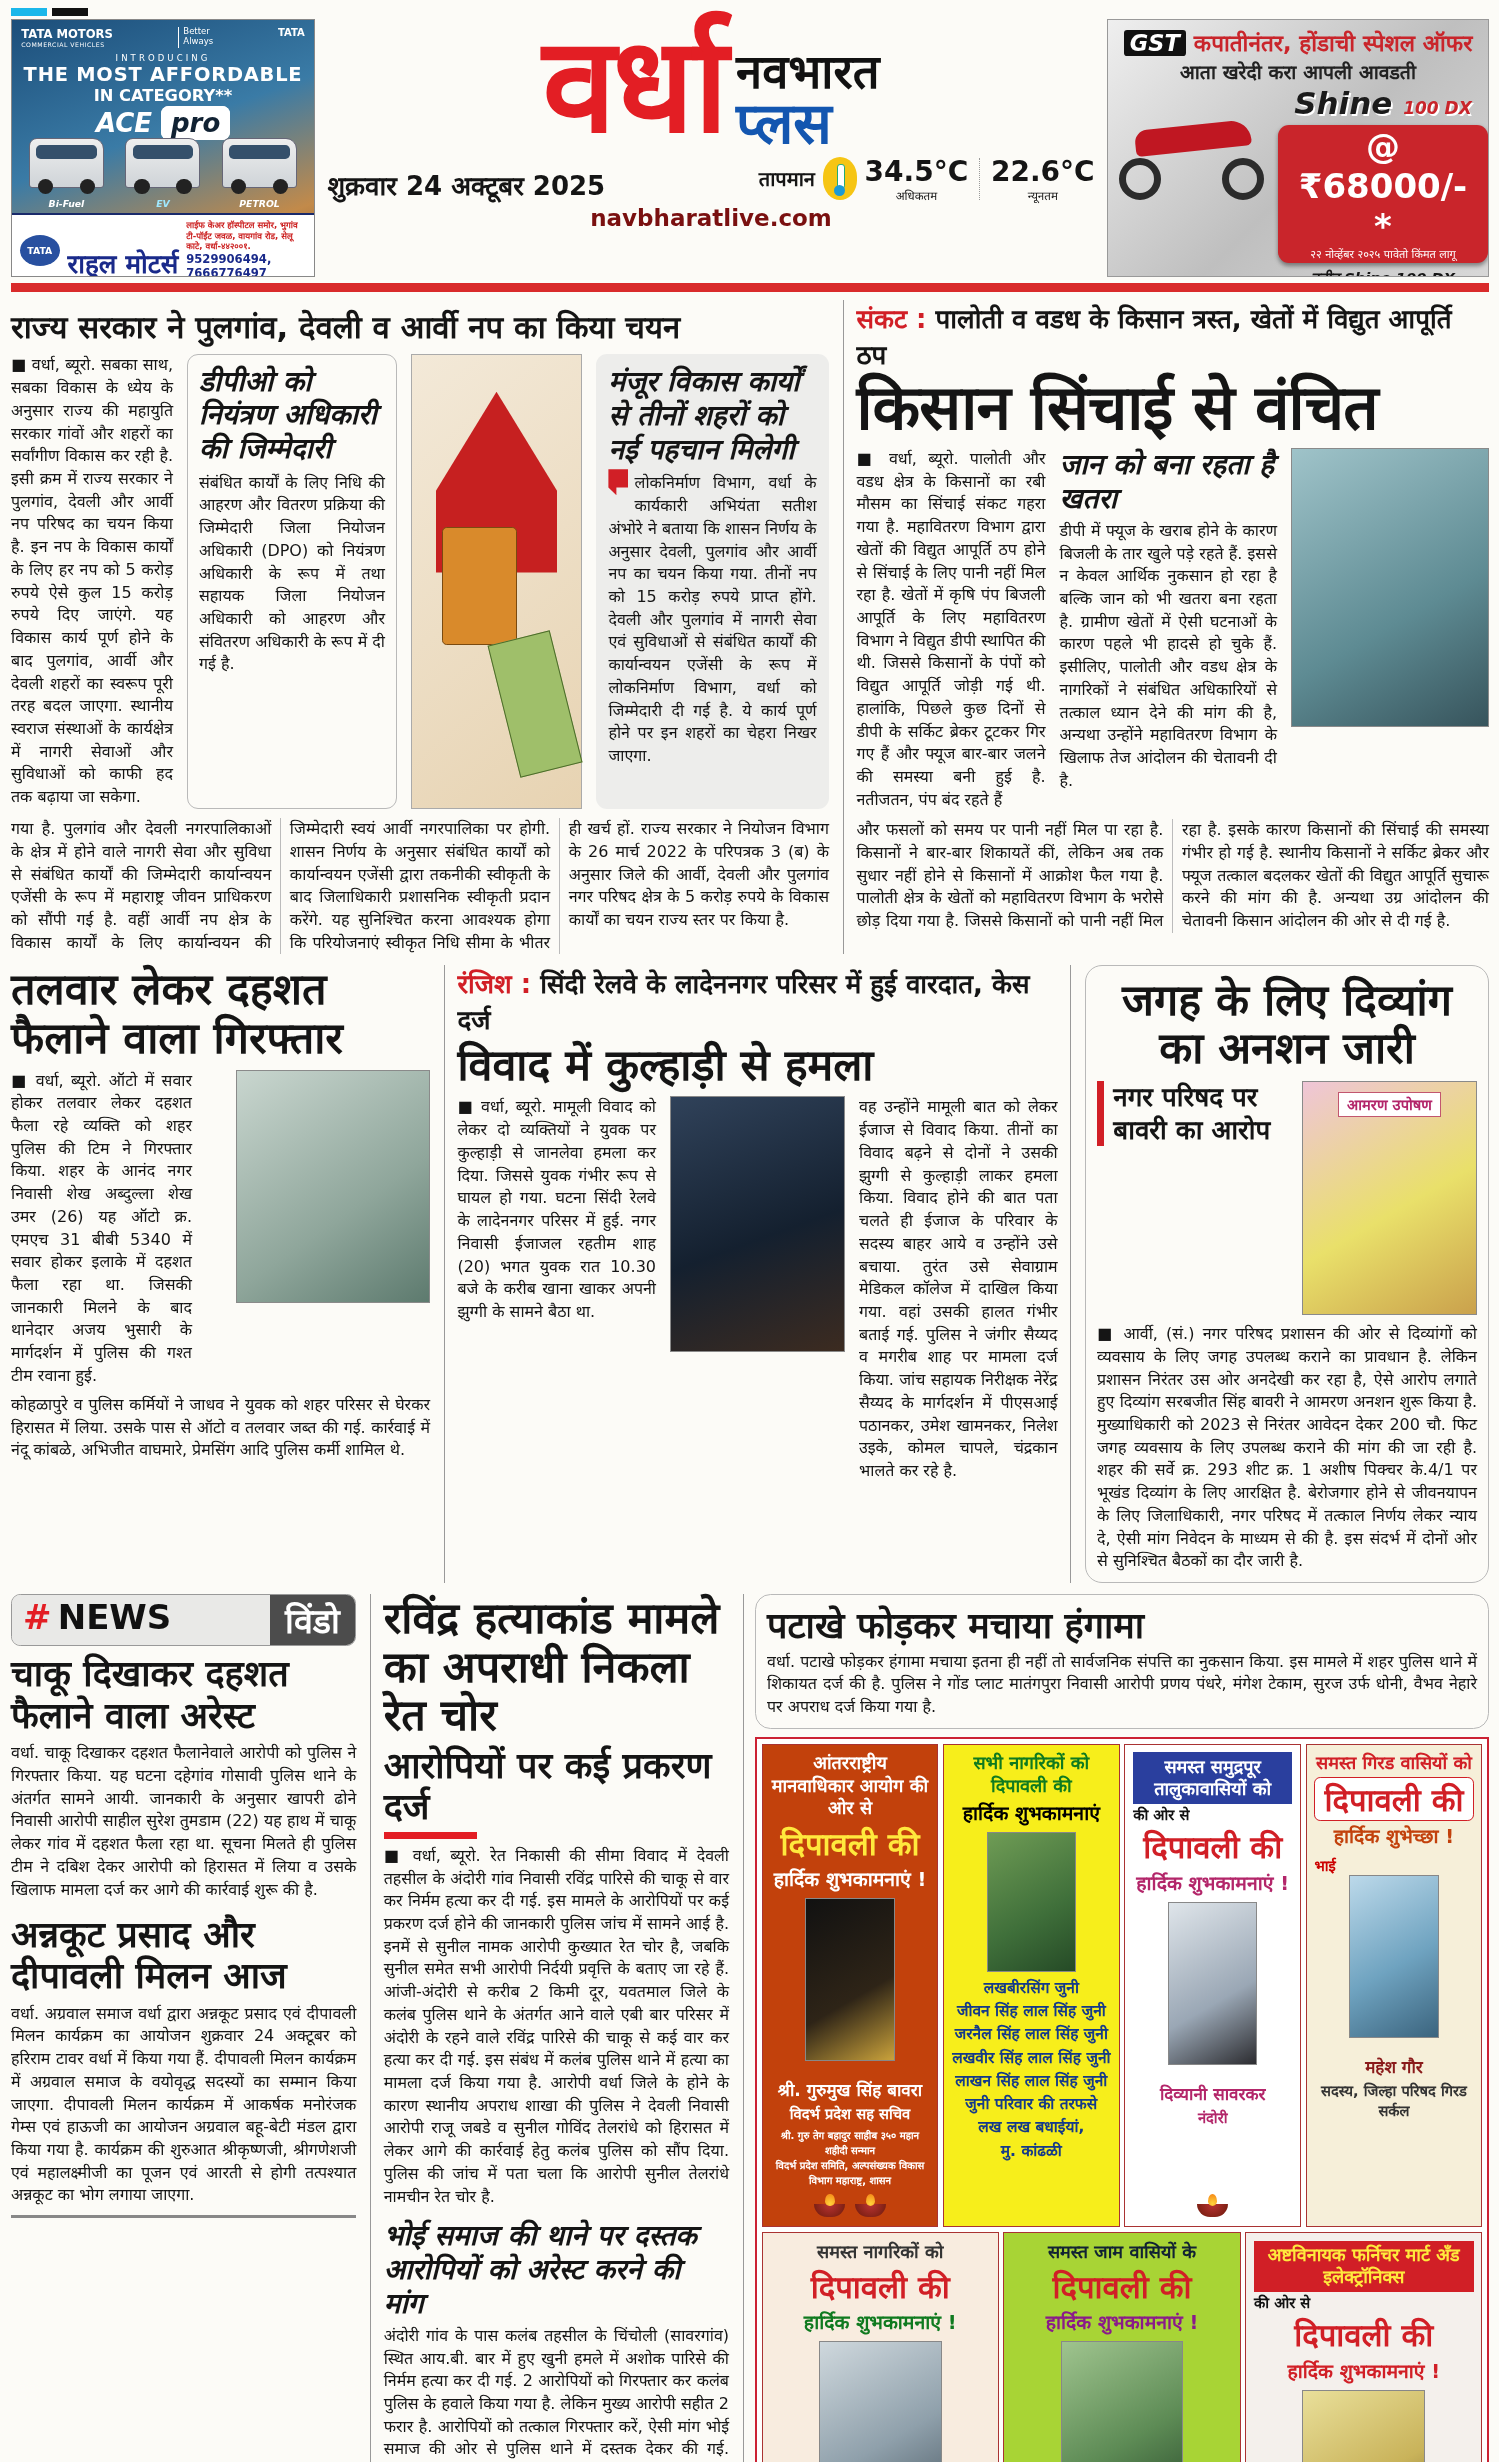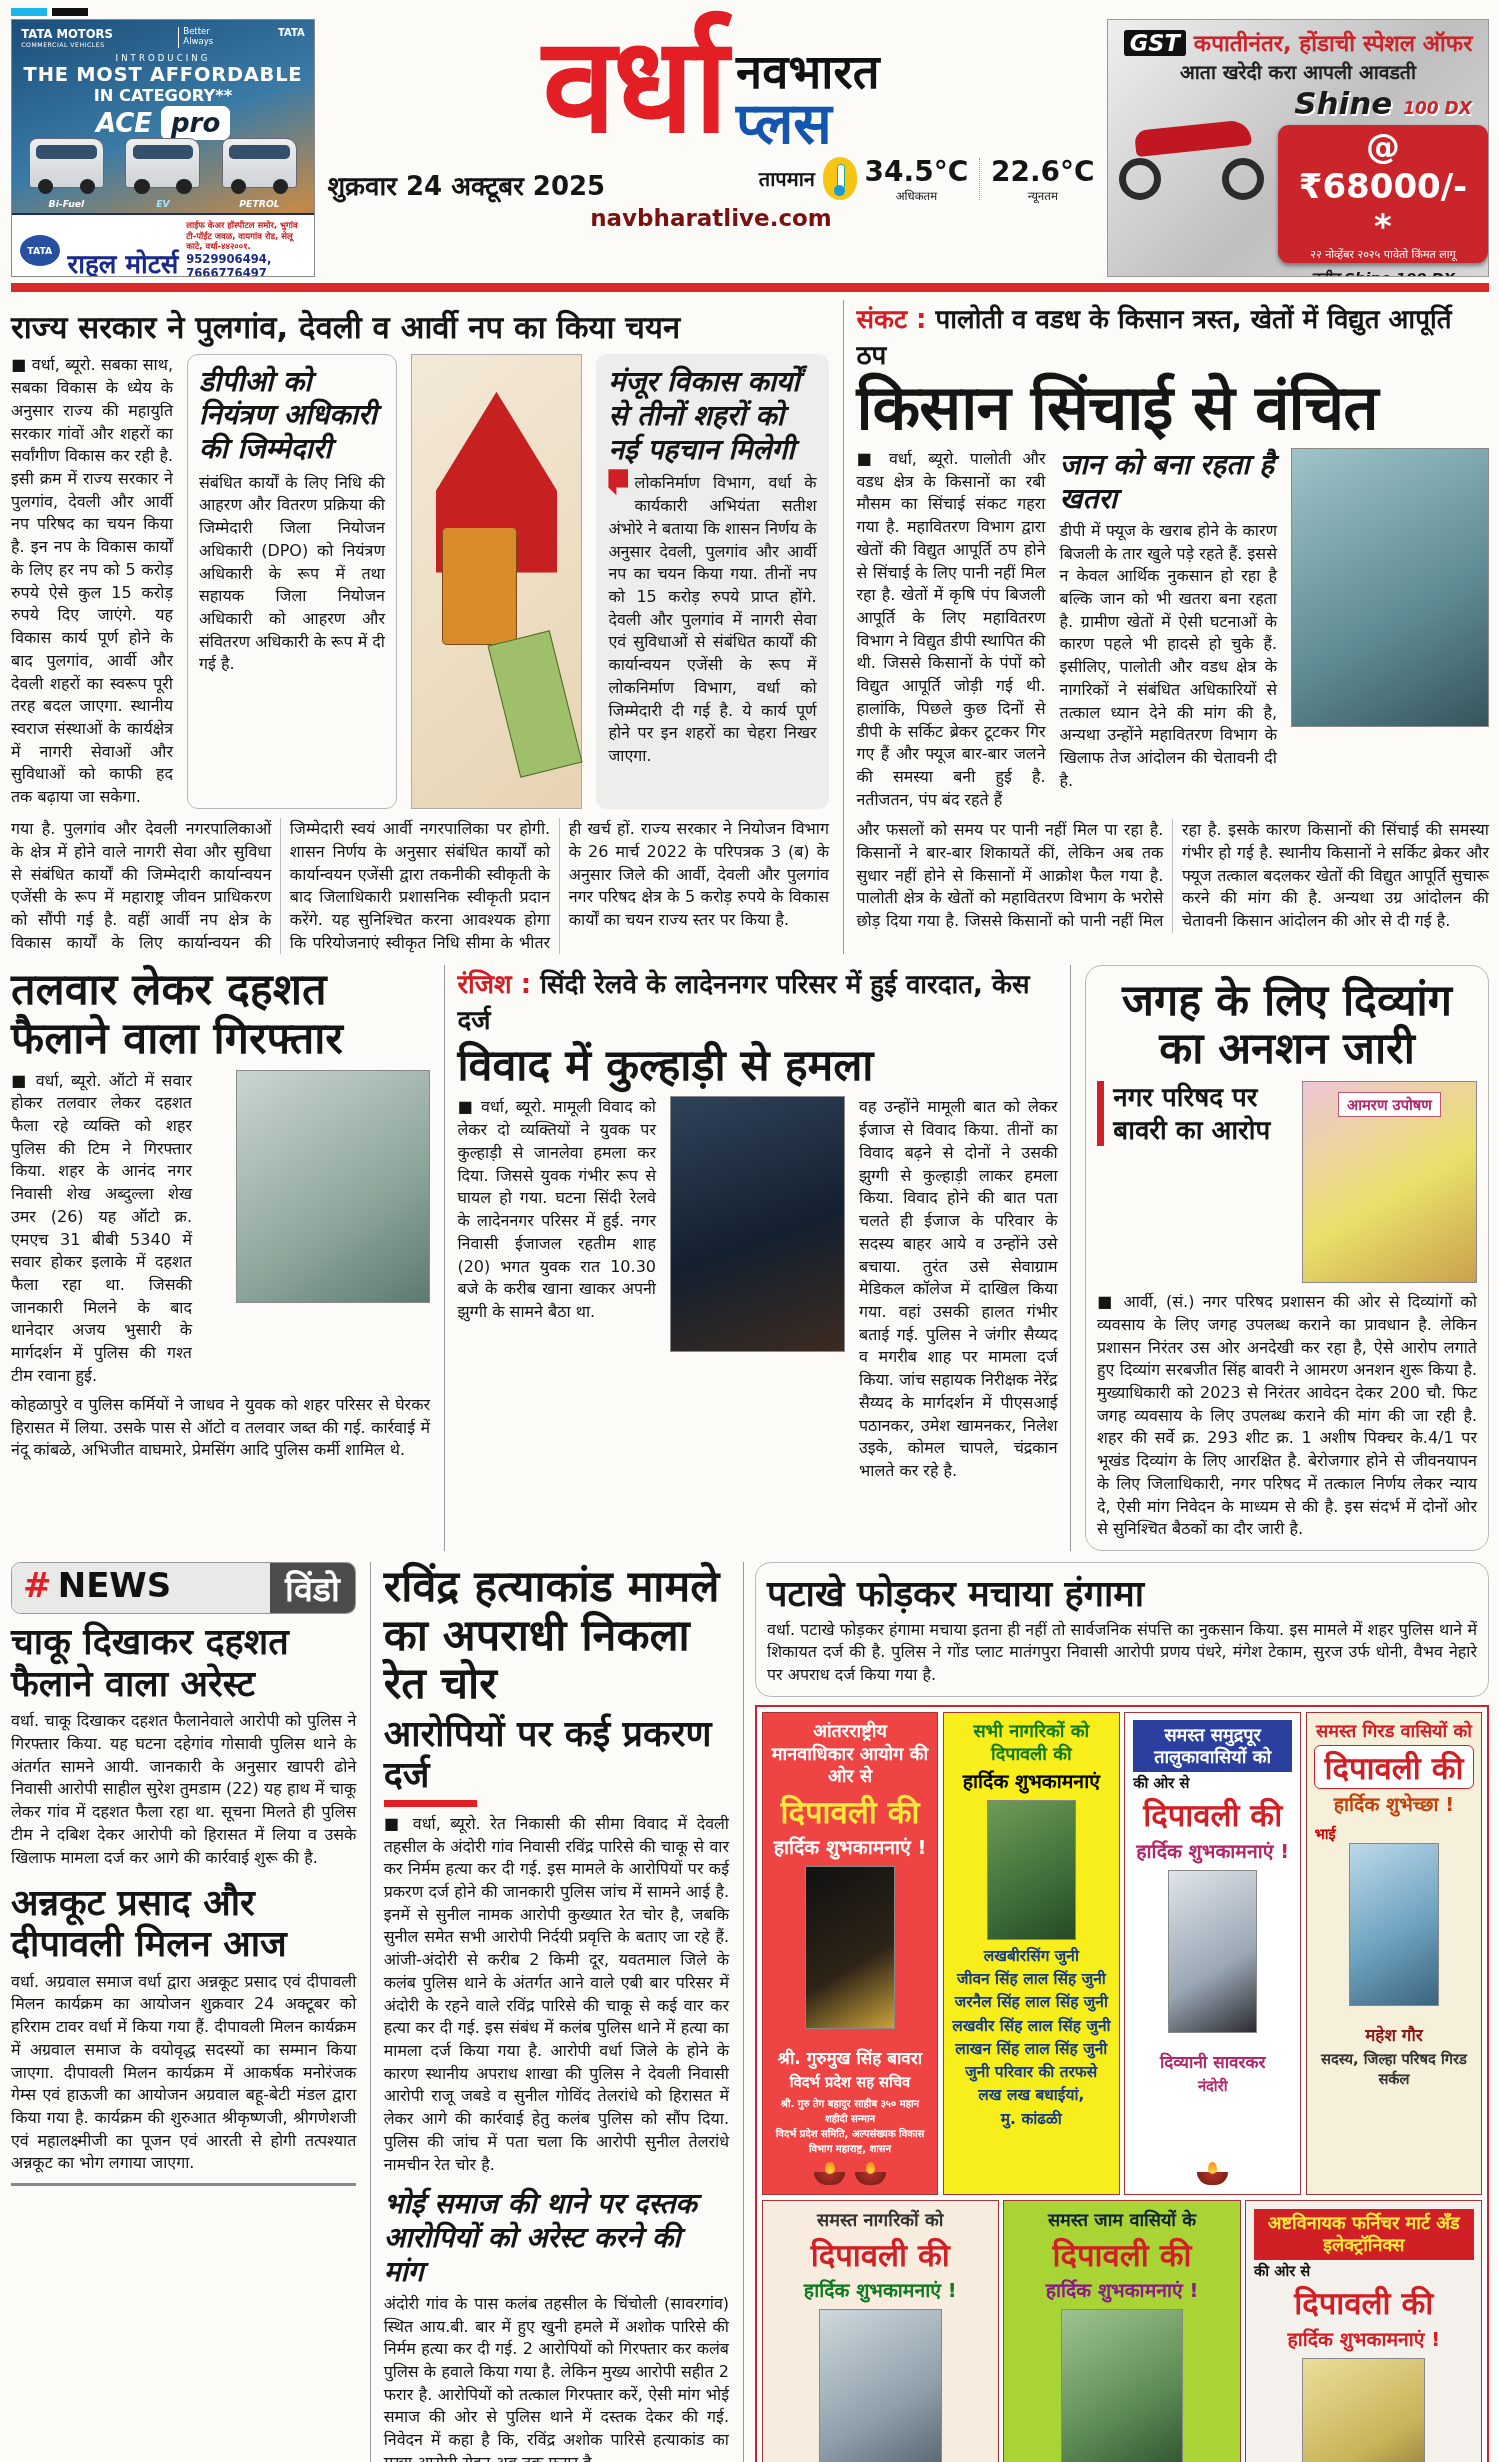--- a/index.html
+++ b/index.html
@@ -252,21 +252,21 @@
         <div class="ph" style="flex:0 0 175px;height:256px;background:linear-gradient(160deg,#30425a,#14202f 55%,#3c2b20);"></div>
         <div class="bodytext" style="flex:1;">वह उन्होंने मामूली बात को लेकर ईजाज से विवाद किया. तीनों का विवाद बढ़ने से दोनों ने उसकी झुग्गी से कुल्हाड़ी लाकर हमला किया. विवाद होने की बात पता चलते ही ईजाज के परिवार के सदस्य बाहर आये व उन्होंने उसे बचाया. तुरंत उसे सेवाग्राम मेडिकल कॉलेज में दाखिल किया गया. वहां उसकी हालत गंभीर बताई गई. पुलिस ने जंगीर सैय्यद व मगरीब शाह पर मामला दर्ज किया. जांच सहायक निरीक्षक नेरेंद्र सैय्यद के मार्गदर्शन में पीएसआई पठानकर, उमेश खामनकर, निलेश उइके, कोमल चापले, चंद्रकान भालते कर रहे है.</div>
       </div>
     </div>
 
     <div style="flex:0 0 404px;">
       <div class="whitebox" style="border-radius:17px;">
         <div class="hl-md" style="text-align:center;">जगह के लिए दिव्यांग का अनशन जारी</div>
         <div class="row" style="margin-top:9.3px;align-items:flex-start;">
           <div class="sideq" style="flex:1;">नगर परिषद पर बावरी का आरोप</div>
-          <div class="ph" style="flex:0 0 175px;height:202px;background:linear-gradient(150deg,#efc5d8,#e9e06a 55%,#caa14c);text-align:center;">
+          <div class="ph" style="flex:0 0 175px;height:234px;background:linear-gradient(150deg,#efc5d8,#e9e06a 55%,#caa14c);text-align:center;">
             <span style="display:inline-block;margin-top:9.3px;background:#fff;border:0.8px solid #c2566f;color:#b3266a;font-weight:800;font-size:14.7px;padding:1.6px 7.8px;">आमरण उपोषण</span>
           </div>
         </div>
         <div class="bodytext" style="margin-top:7.8px;">■ आर्वी, (सं.) नगर परिषद प्रशासन की ओर से दिव्यांगों को व्यवसाय के लिए जगह उपलब्ध कराने का प्रावधान है. लेकिन प्रशासन निरंतर उस ओर अनदेखी कर रहा है, ऐसे आरोप लगाते हुए दिव्यांग सरबजीत सिंह बावरी ने आमरण अनशन शुरू किया है. मुख्याधिकारी को 2023 से निरंतर आवेदन देकर 200 चौ. फिट जगह व्यवसाय के लिए उपलब्ध कराने की मांग की जा रही है. शहर की सर्वे क्र. 293 शीट क्र. 1 अशीष पिक्चर के.4/1 पर भूखंड दिव्यांग के लिए आरक्षित है. बेरोजगार होने से जीवनयापन के लिए जिलाधिकारी, नगर परिषद में तत्काल निर्णय लेकर न्याय दे, ऐसी मांग निवेदन के माध्यम से की है. इस संदर्भ में दोनों ओर से सुनिश्चित बैठकों का दौर जारी है.</div>
       </div>
     </div>
   </div>
 
   <div class="row">
 
@@ -297,21 +297,21 @@
 
     <div style="flex:1;border-left:1.6px solid #999;padding-left:11px;">
       <div class="whitebox" style="border-radius:15.5px;margin-bottom:7.8px;">
         <div class="hl-sm">पटाखे फोड़कर मचाया हंगामा</div>
         <div class="bodytext" style="margin-top:4.7px;">वर्धा. पटाखे फोड़कर हंगामा मचाया इतना ही नहीं तो सार्वजनिक संपत्ति का नुकसान किया. इस मामले में शहर पुलिस थाने में शिकायत दर्ज की है. पुलिस ने गोंड प्लाट मातंगपुरा निवासी आरोपी प्रणय पंधरे, मंगेश टेकाम, सुरज उर्फ धोनी, वैभव नेहारे पर अपराध दर्ज किया गया है.</div>
       </div>
 
       <div class="adsgrid">
 
         <div class="adrow">
-          <div class="dad" style="background:#ef4444;color:#fff;text-align:center;">
+          <div class="dad" style="background:#c2410c;color:#fff;text-align:center;">
             <div class="dad-h">आंतरराष्ट्रीय मानवाधिकार आयोग की ओर से</div>
             <div class="dad-l1" style="color:#ffe93d;">दिपावली की</div>
             <div class="dad-l2">हार्दिक शुभकामनाएं !</div>
             <div class="dad-ph" style="background:linear-gradient(150deg,#111,#2e2417 60%,#caa23b);"></div>
             <div class="dad-name">श्री. गुरुमुख सिंह बावरा</div>
             <div class="dad-role">विदर्भ प्रदेश सह सचिव</div>
             <div class="dad-names" style="font-size:10px;">श्री. गुरु तेग बहादुर साहीब ३५० महान शहीदी सन्मान
 विदर्भ प्रदेश समिति, अल्पसंख्यक विकास विभाग महाराष्ट्र, शासन</div>
             <div class="diyarow">
                 <span class="diya"></span>

